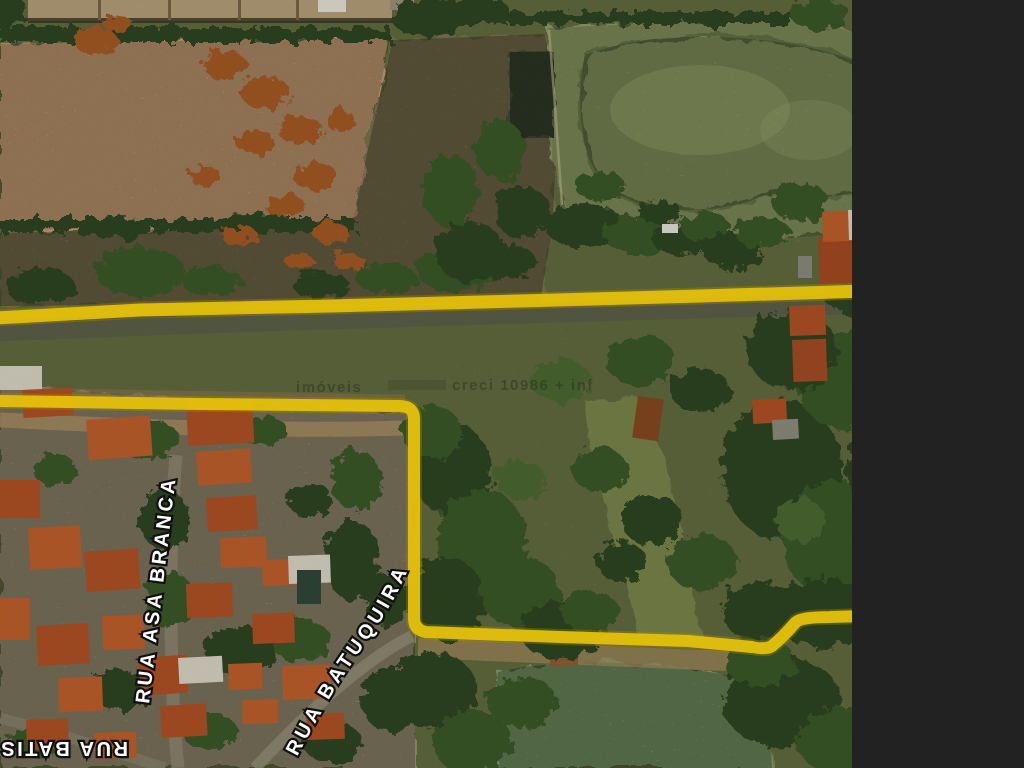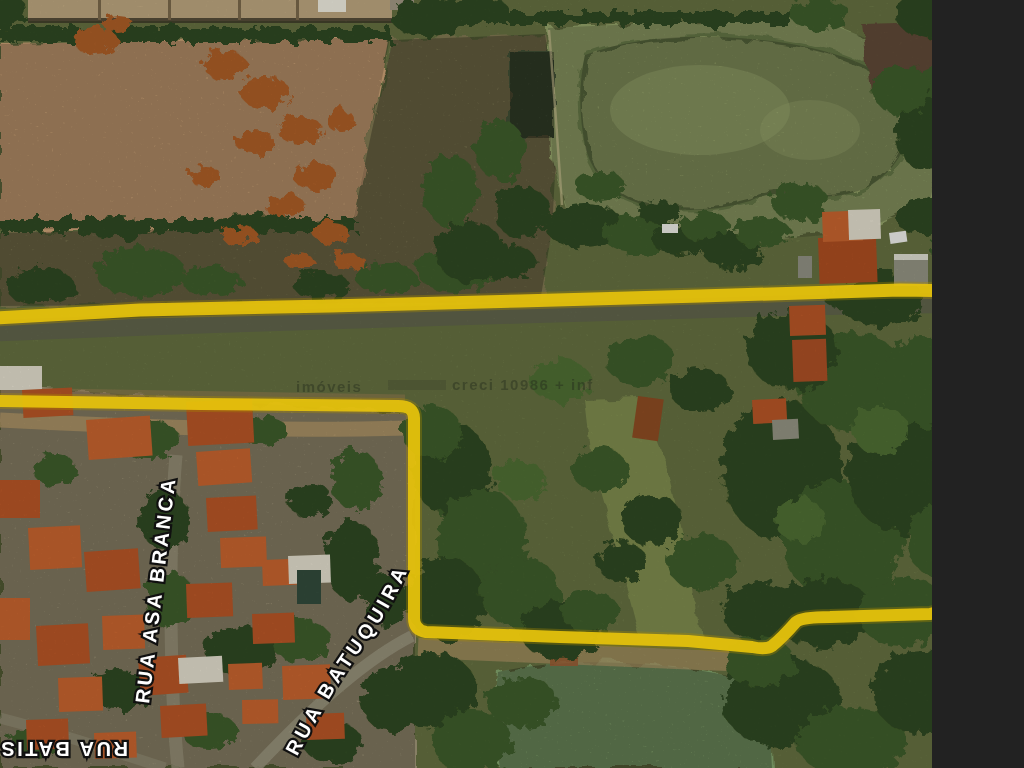--- a/index.html
+++ b/index.html
@@ -1,16 +1,16 @@
 <!DOCTYPE html>
 <html style="--base: #6e7a47; --field_olive: #7b7450; --field_pink: #c79e73; --field_green: #8f9e66; --pond: #8c9a62; --minipond: #3e4c30; --bottom_pond: #7fa06a; --residential: #9c9274; --road_grey: #5d6149; --dirt_road: #a98f62; --tree_dark: #2f4721; --tree_mid: #3d5a2a; --tree_light: #4e6c33; --rust: #a85c28; --roof: #b35426; --roof_bright: #c2622e; --white_roof: #ddd8c8; --grey_shed: #90907f; --barn: #b7a17b; --brown_patch: #5c4734; --boundary_yellow: #e7c30c; --boundary_edge: #a98a00; --label_white: #ffffff; --label_stroke: #101010; --watermark: #20261a;"><head>
 <meta charset="utf-8">
 <style>
   html,body{margin:0;padding:0;background:#222;}
-  #stage{width:932px;height:768px;position:relative;overflow:hidden;}
+  #stage{width:852px;height:768px;position:relative;overflow:hidden;}
   svg{display:block;}
   .t1{fill:var(--tree_dark);}
   .t2{fill:var(--tree_mid);}
   .t3{fill:var(--tree_light);}
   .rust{fill:var(--rust);}
   .roof{fill:var(--roof);}
   .roof2{fill:var(--roof_bright);}
   .whiteroof{fill:var(--white_roof);}
   .shed{fill:var(--grey_shed);}
   .yellow{stroke:var(--boundary_yellow);fill:none;stroke-linejoin:round;stroke-linecap:round;opacity:.92;}

